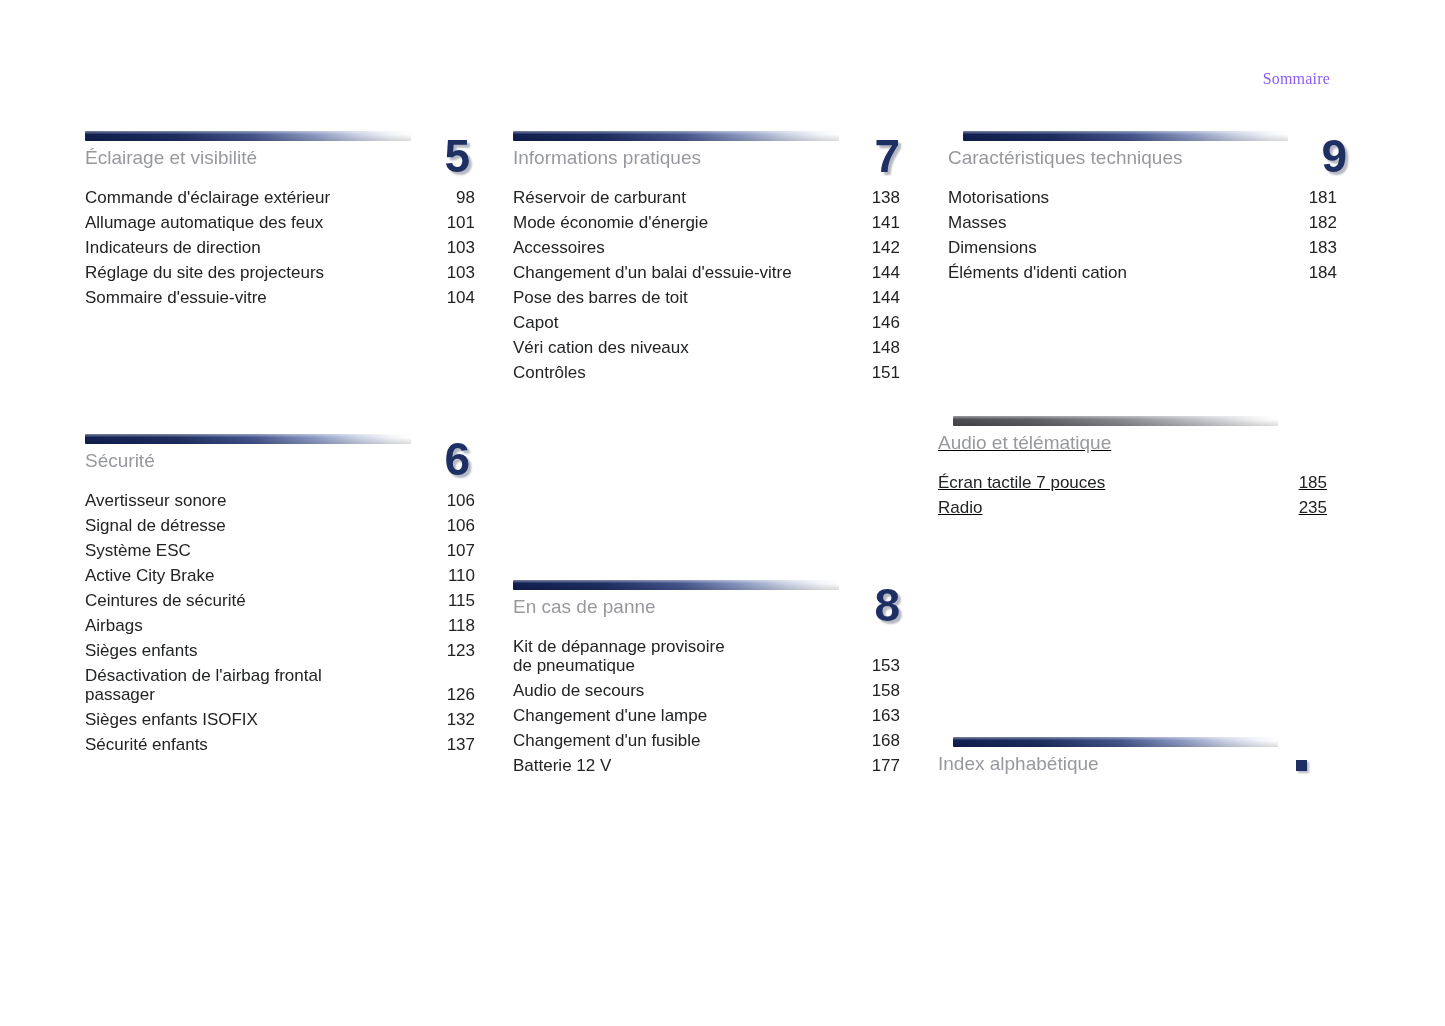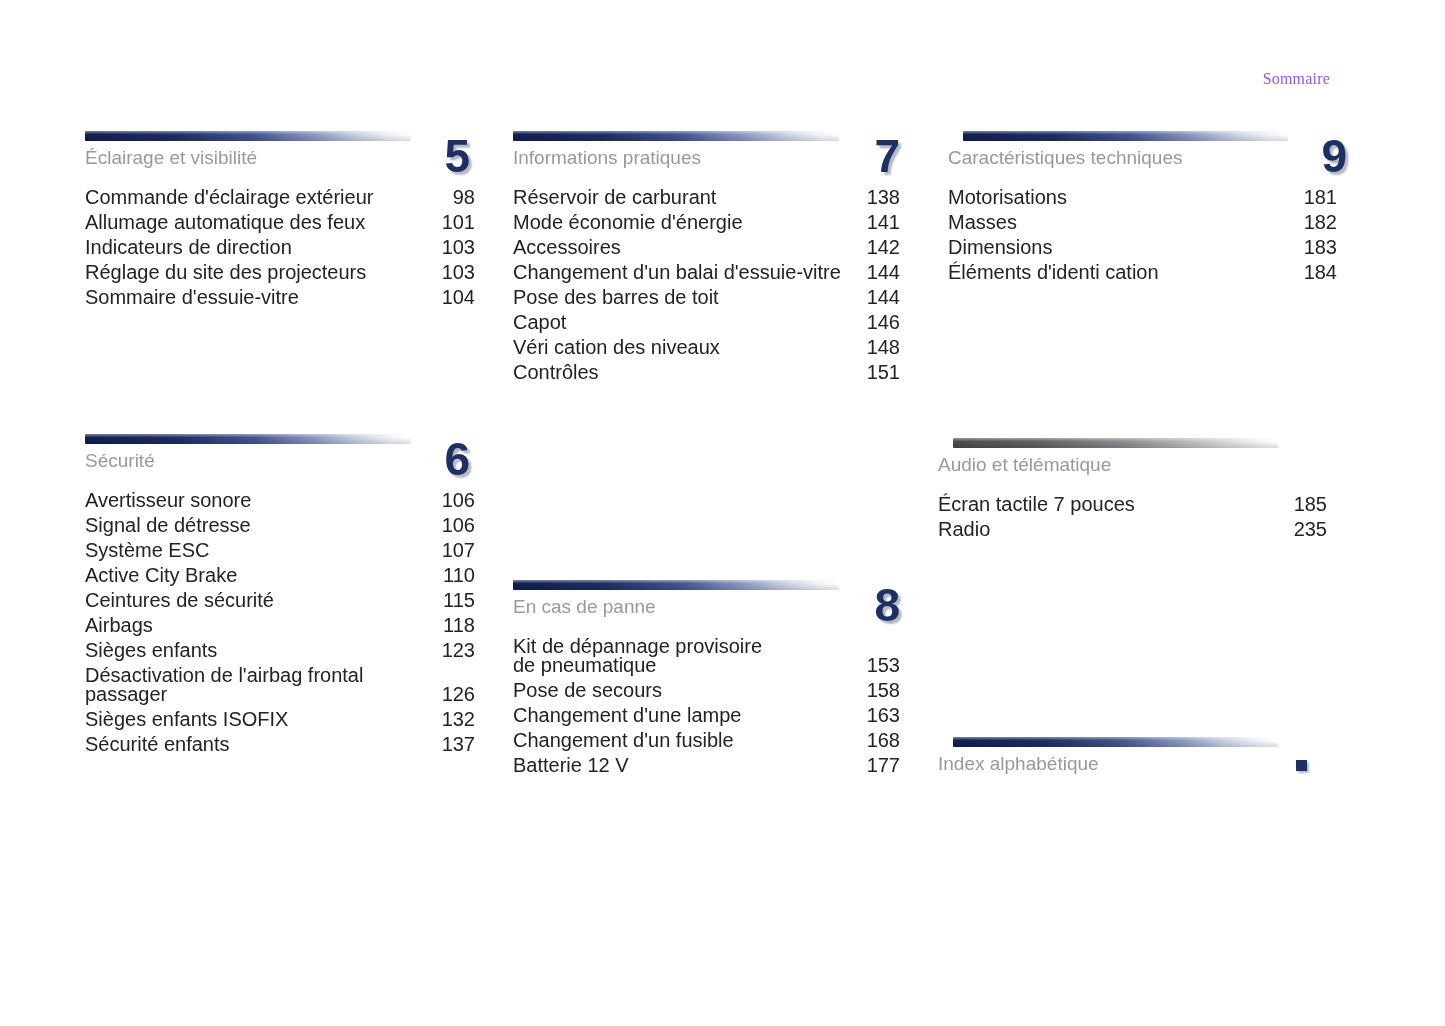--- a/index.html
+++ b/index.html
@@ -33,35 +33,35 @@
     position:absolute; top:2px; line-height:1;
     font-size:46px; font-weight:bold; color:#1e2f63;
     text-shadow:3px 3px 2px #b5b8c2;
   }
   .s5 .num, .s6 .num { right:5px; }
   .s7 .num, .s8 .num { right:0; }
   .s9 .num { right:-10px; }
   .items { list-style:none; margin:19px 0 0 0; padding:0; }
   .row {
     display:flex; justify-content:space-between; align-items:flex-end;
-    font-size:20px; line-height:19px; color:#222325; margin-bottom:6px;
+    font-size:17px; line-height:19px; color:#222325; margin-bottom:6px;
   }
   .row .label { white-space:pre-line; }
   .row .page  { margin-left:12px; }
   .index-square {
     position:absolute; right:20px; top:23px; width:11px; height:11px;
     background:#1e2f63; box-shadow:2px 2px 2px #b5b8c2;
   }
   
   .s5     { left:85px;  top:131px; width:390px; }
   .s6     { left:85px;  top:434px; width:390px; }
   .s7     { left:513px; top:131px; width:387px; }
   .s8     { left:513px; top:580px; width:387px; }
   .s9     { left:938px; top:131px; width:389px;margin-left:10px; }
-  .sAudio { left:938px; top:438px; width:389px; }
+  .sAudio { left:938px; top:416px; width:389px;text-decoration:underline; }
   .sIndex { left:938px; top:737px; width:389px; }
 </style>
 </head>
 <body>
 
 <div class="sommaire">Sommaire</div>
 
 <section class="toc-section col12 s5">
   <div class="bar"></div>
   <div class="head-title">Éclairage et visibilité</div>
@@ -183,21 +183,21 @@
   <div class="bar"></div>
   <div class="head-title">En cas de panne</div>
   <div class="num">8</div>
   <ul class="items">
     <li class="row">
       <span class="label">Kit de dépannage provisoire
 de pneumatique</span>
       <span class="page">153</span>
     </li>
     <li class="row">
-      <span class="label">Pose de secours</span>
+      <span class="label">Audio de secours</span>
       <span class="page">158</span>
     </li>
     <li class="row">
       <span class="label">Changement d'une lampe</span>
       <span class="page">163</span>
     </li>
     <li class="row">
       <span class="label">Changement d'un fusible</span>
       <span class="page">168</span>
     </li>

